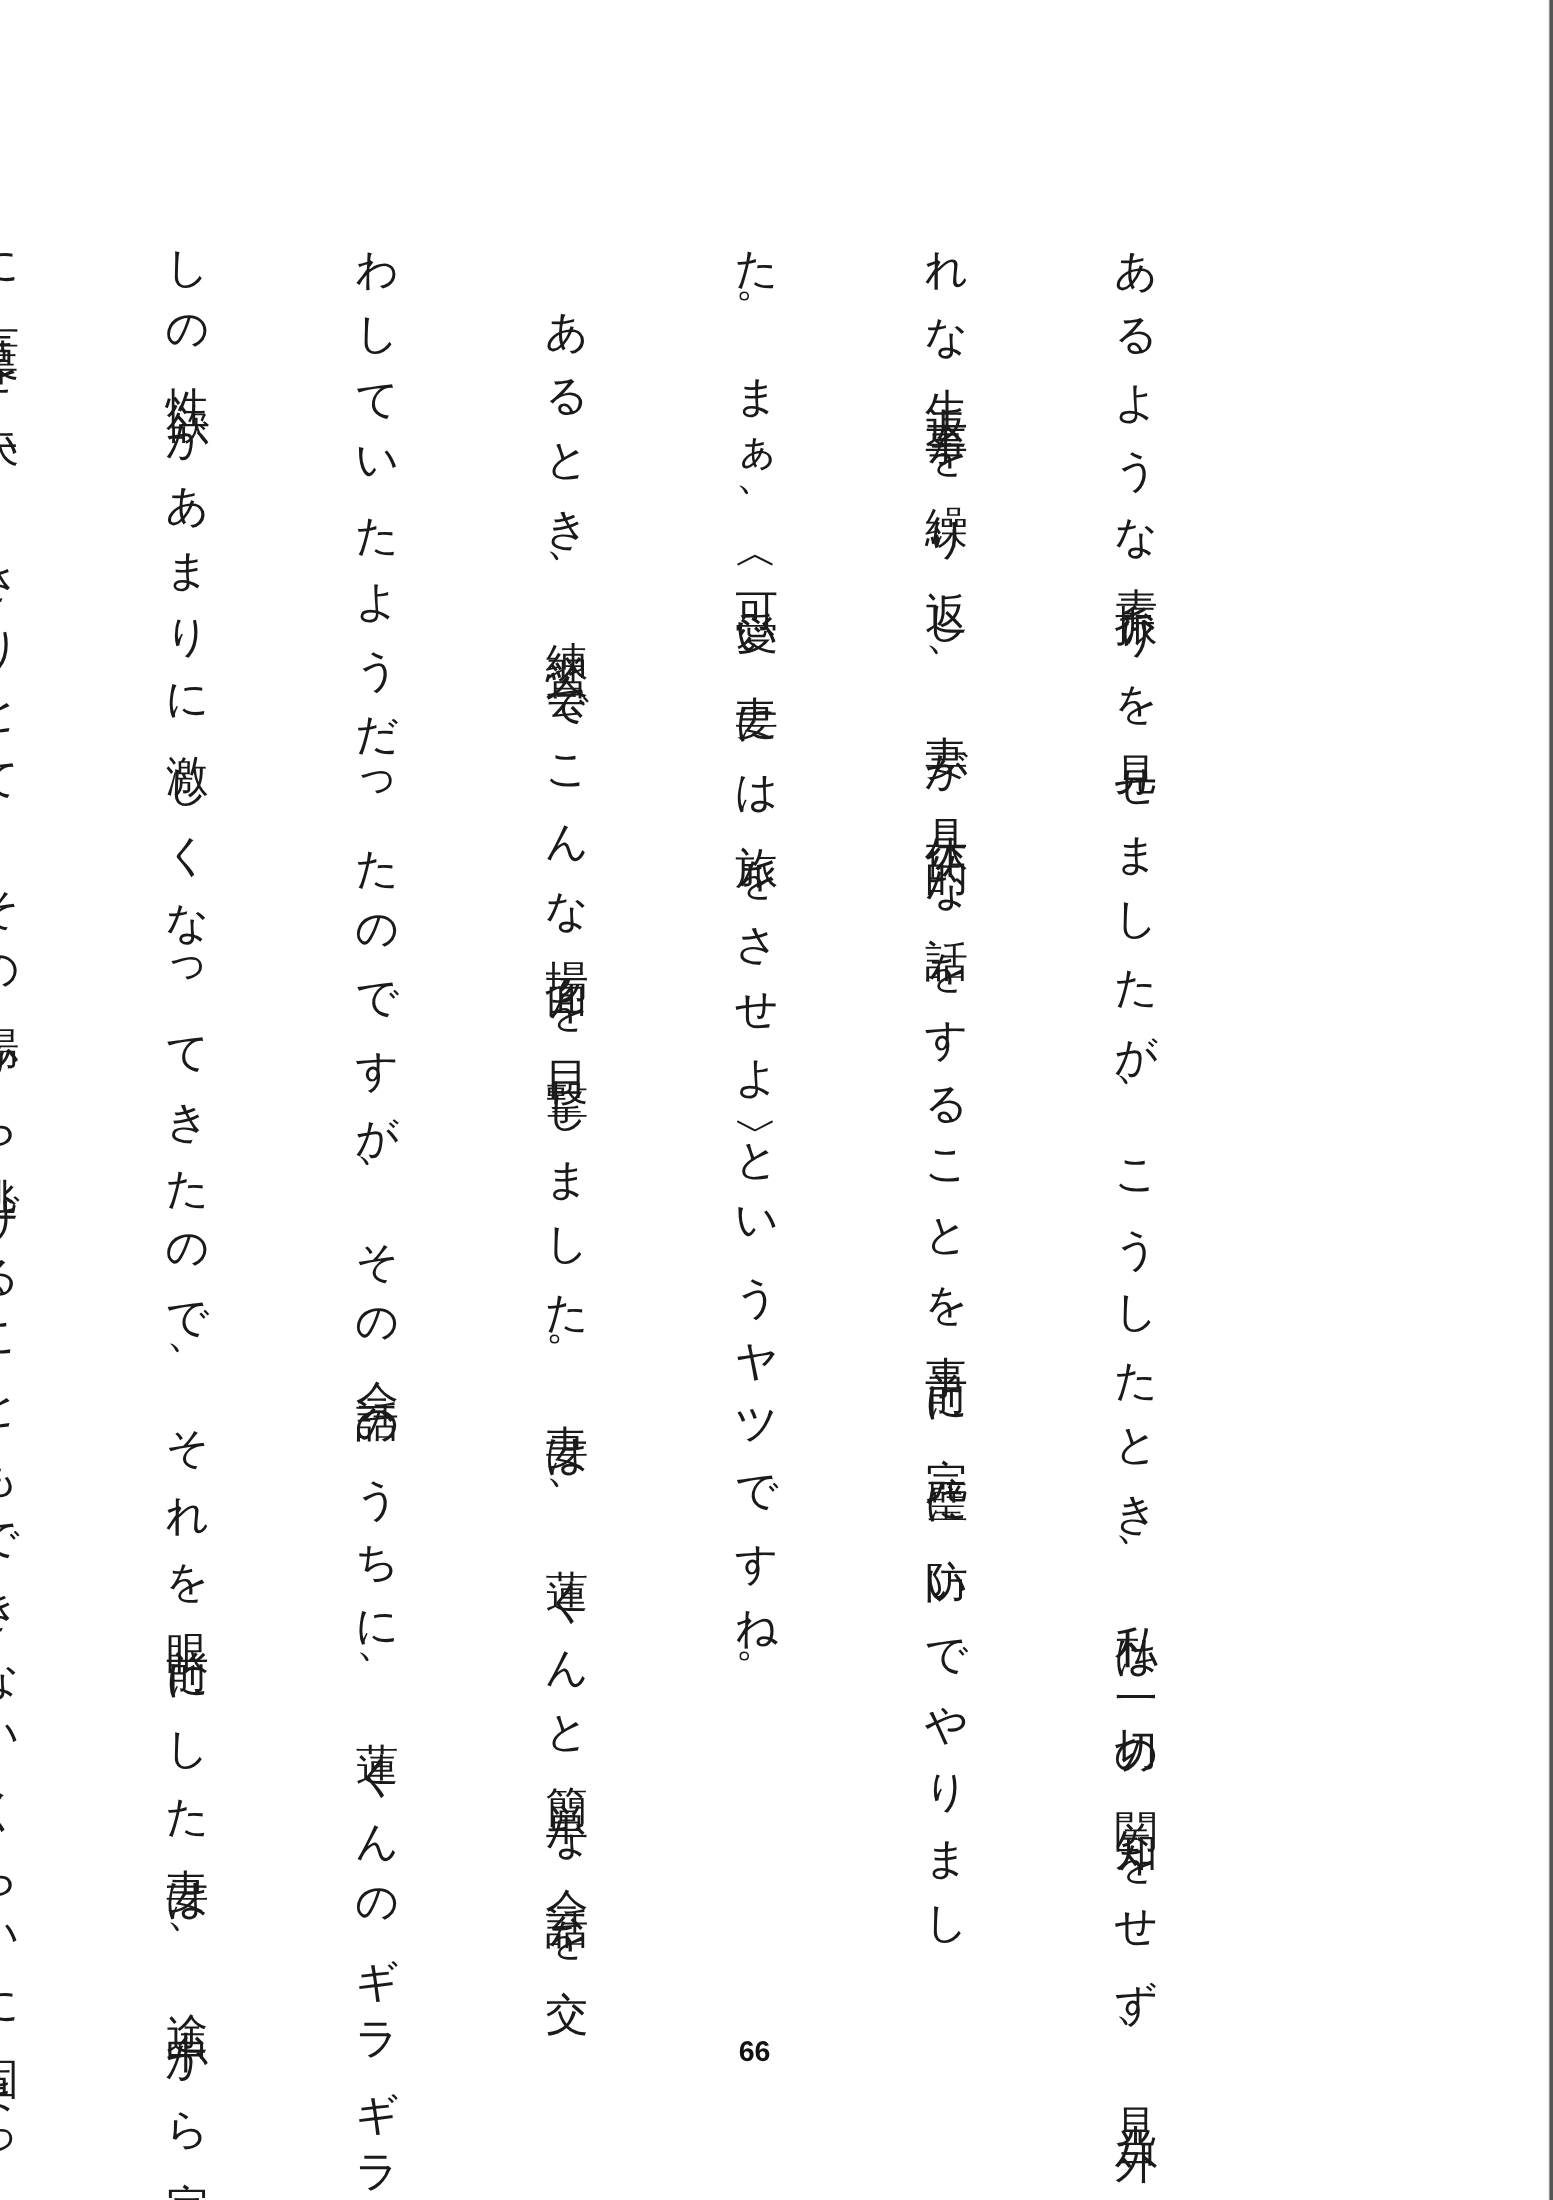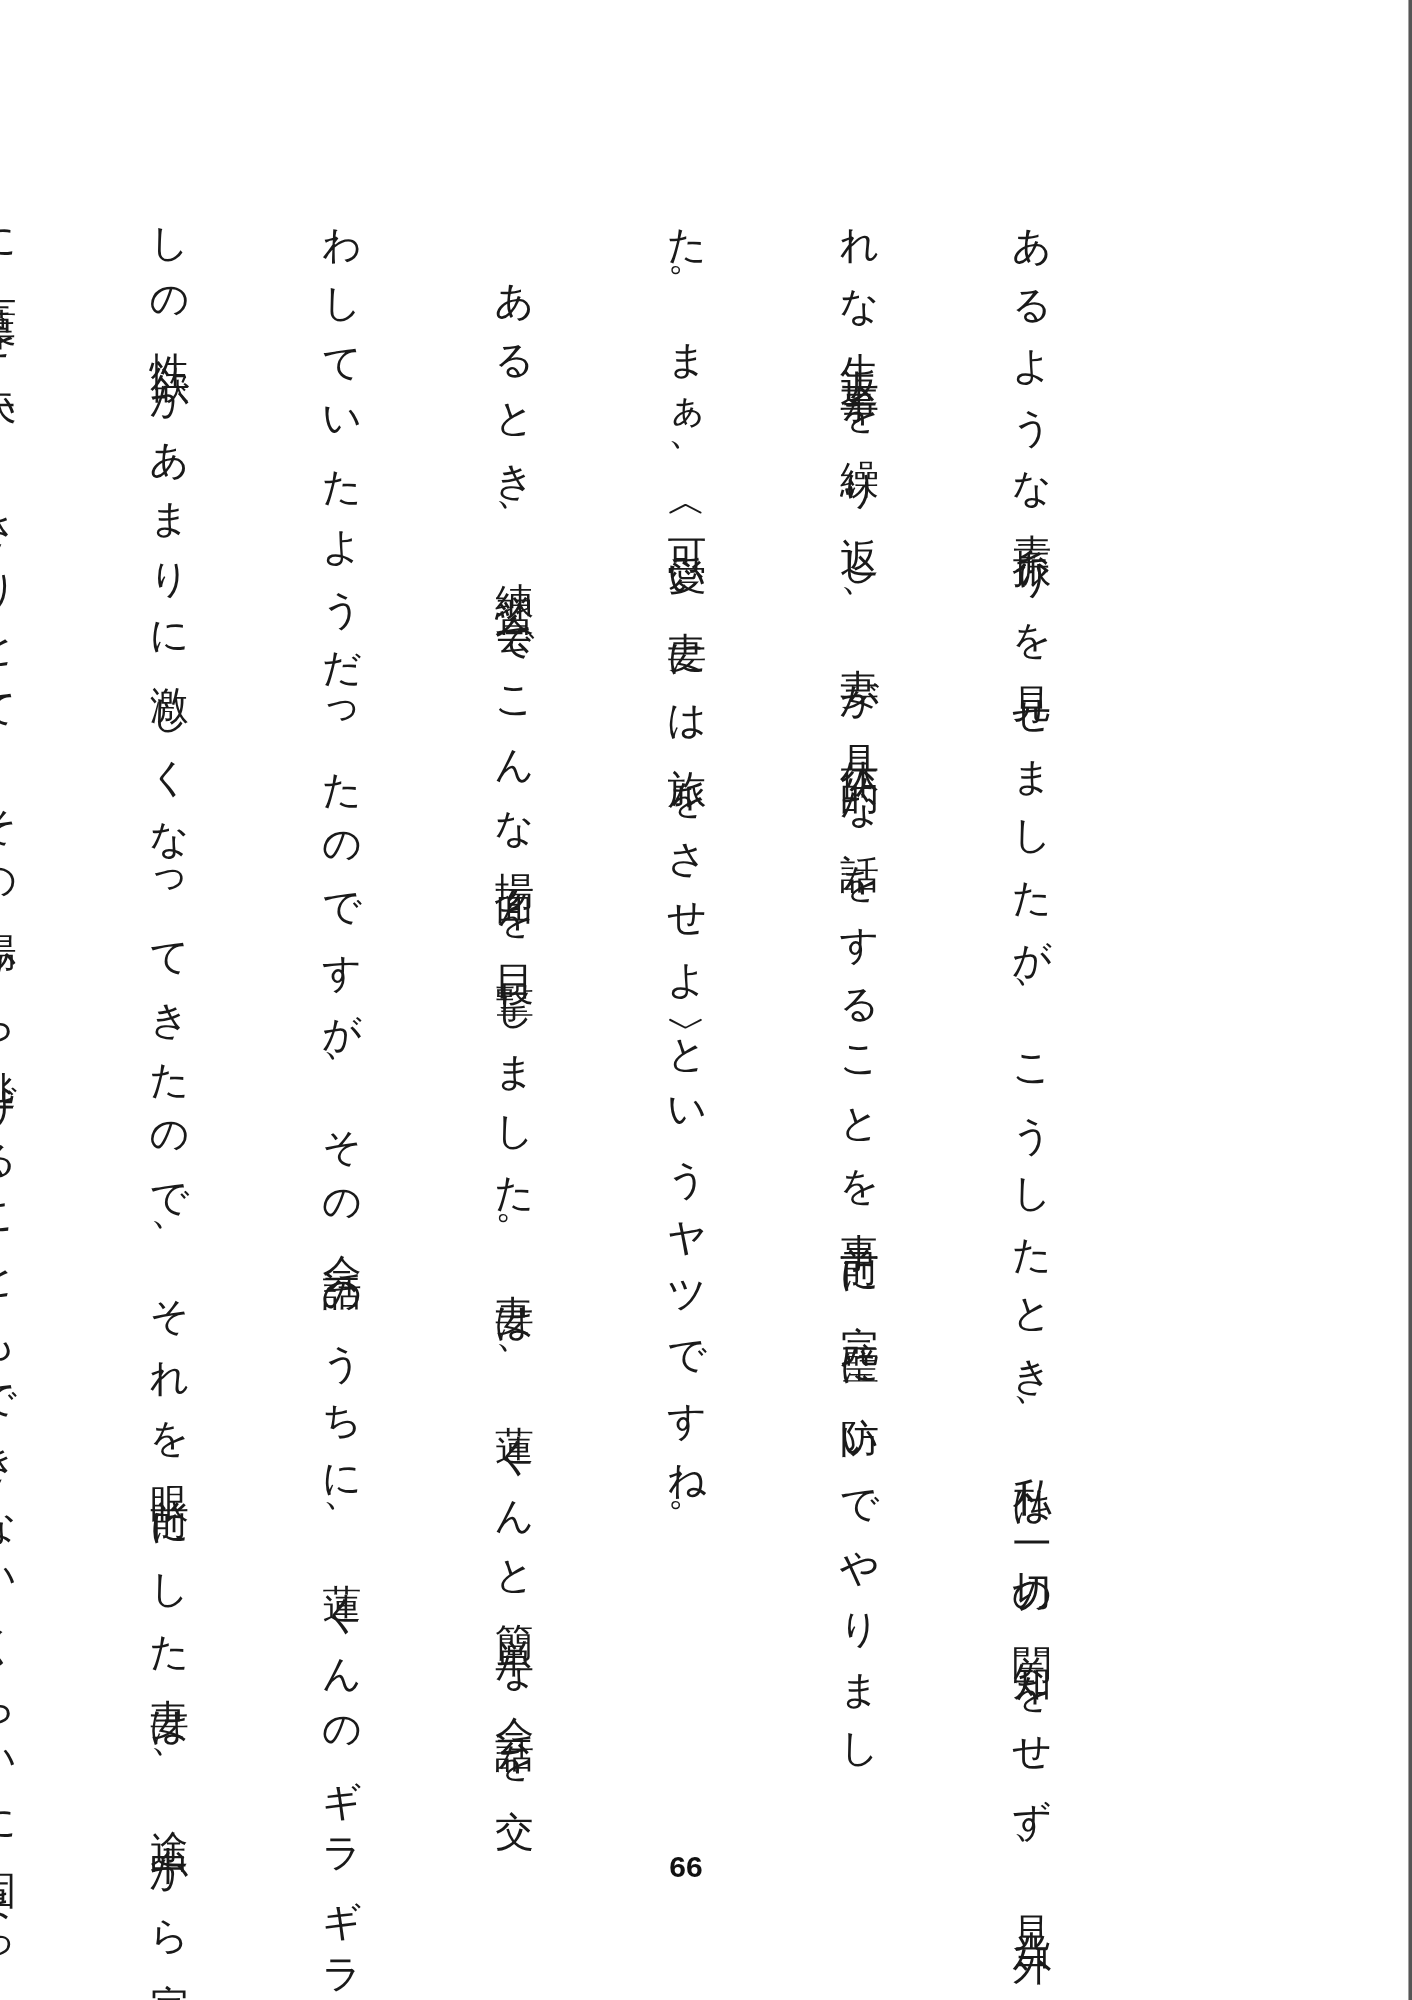--- a/index.html
+++ b/index.html
@@ -49,21 +49,21 @@
       display: block;
     }
     .page-number {
       position: absolute;
       top: 1850px;
       left: 0;
       width: 1372px;
       text-align: center;
       font-family: "Liberation Sans", sans-serif;
       font-weight: bold;
-      font-size: 30px;
+      font-size: 26px;
       color: #111111;
     }
   </style>
 </head>
 <body>
 
 <div class="page">
   <div class="text-block">
     <span class="col">あるような素振りを見せましたが、こうしたとき、私は一切の関知をせず、見当外</span>
     <span class="col">れな生返事を繰り返し、妻が具体的な話をすることを事前に完璧に防いでやりまし</span>

